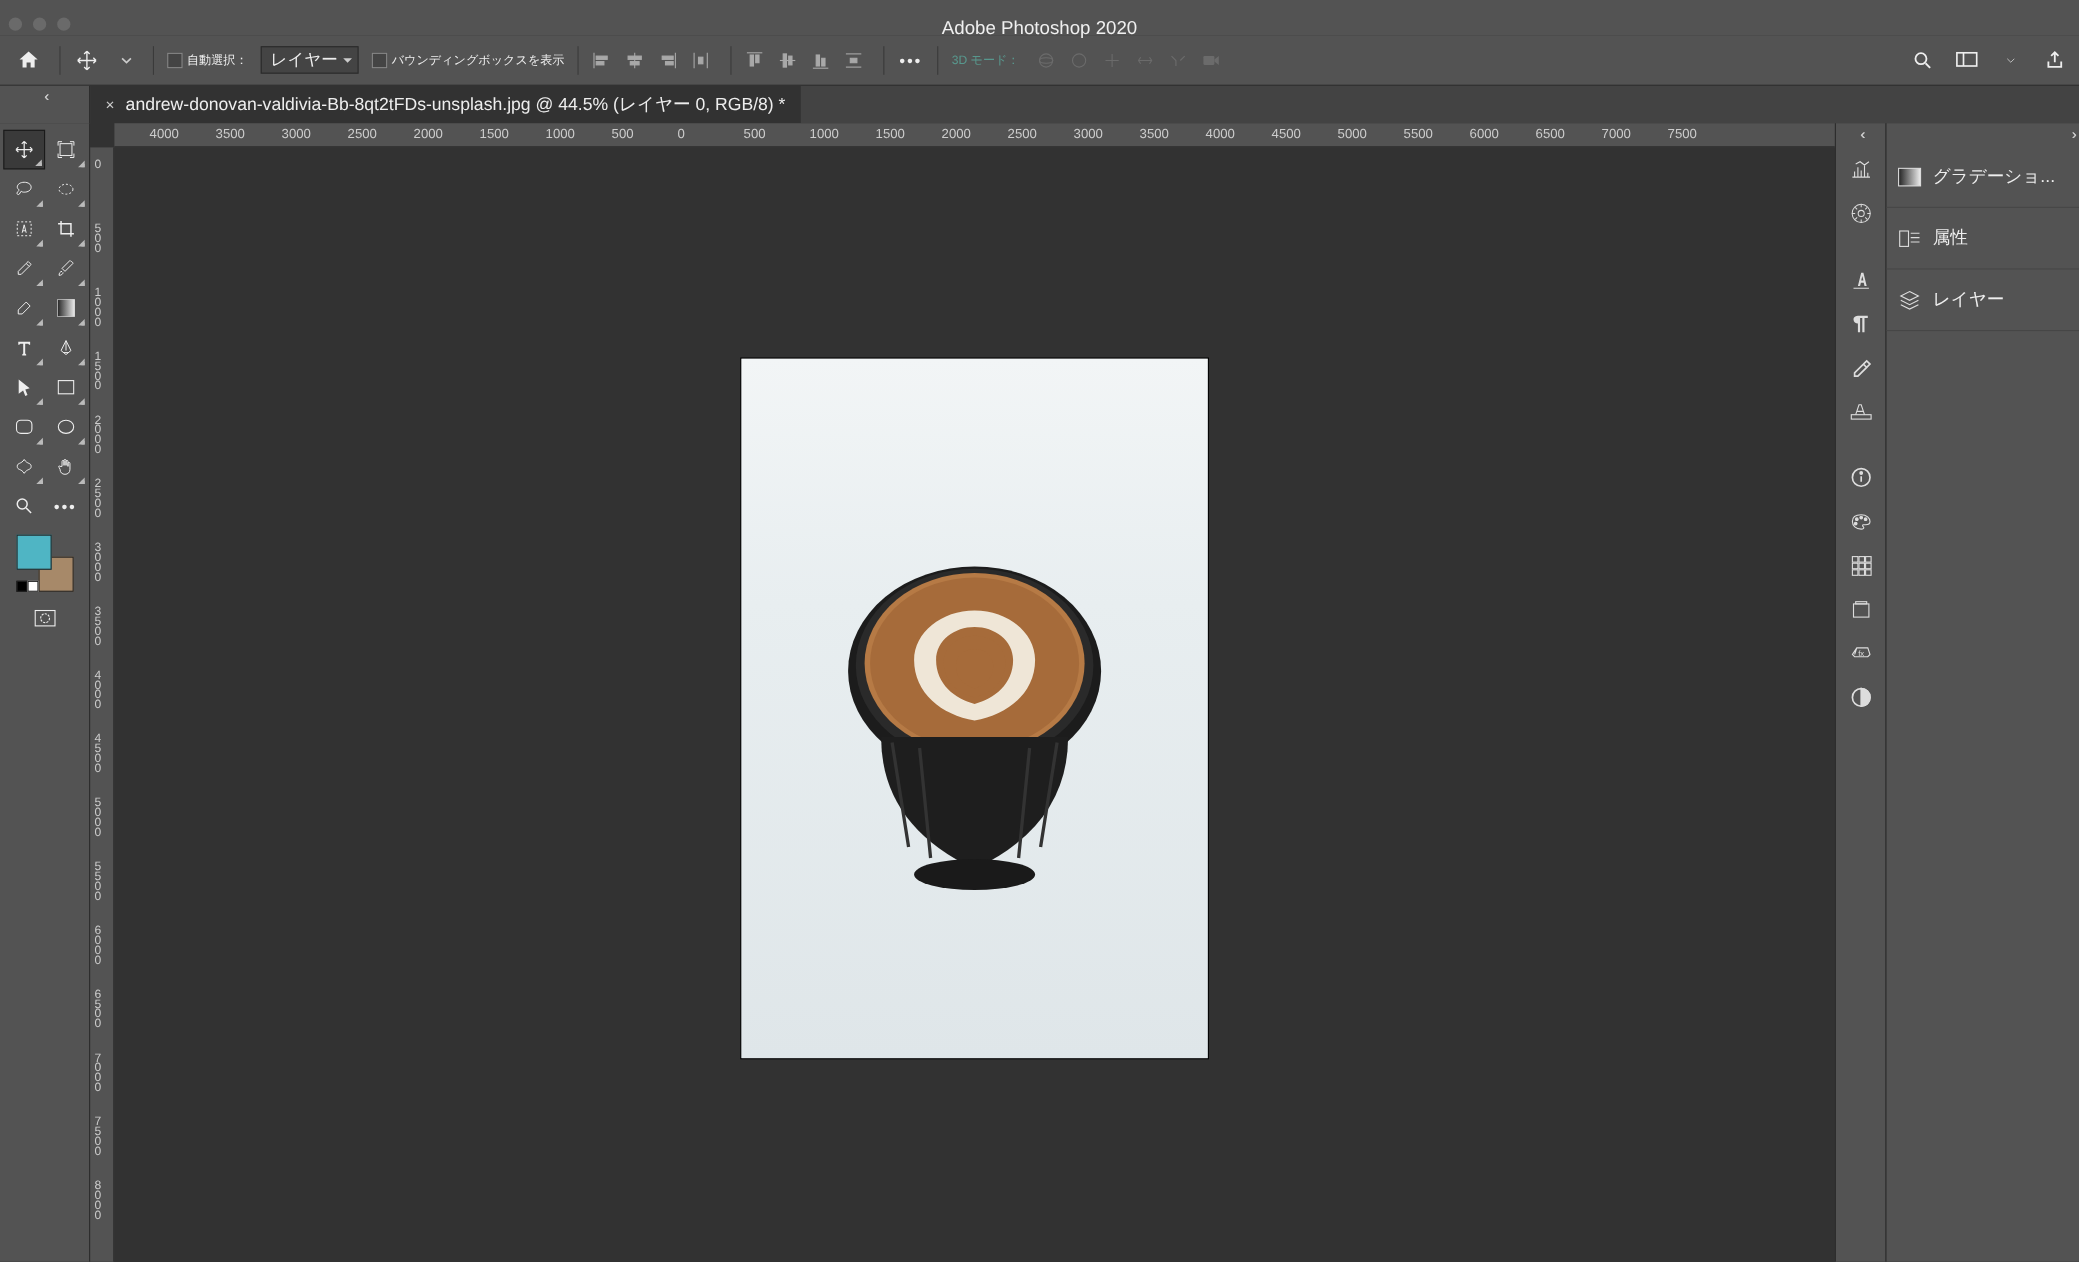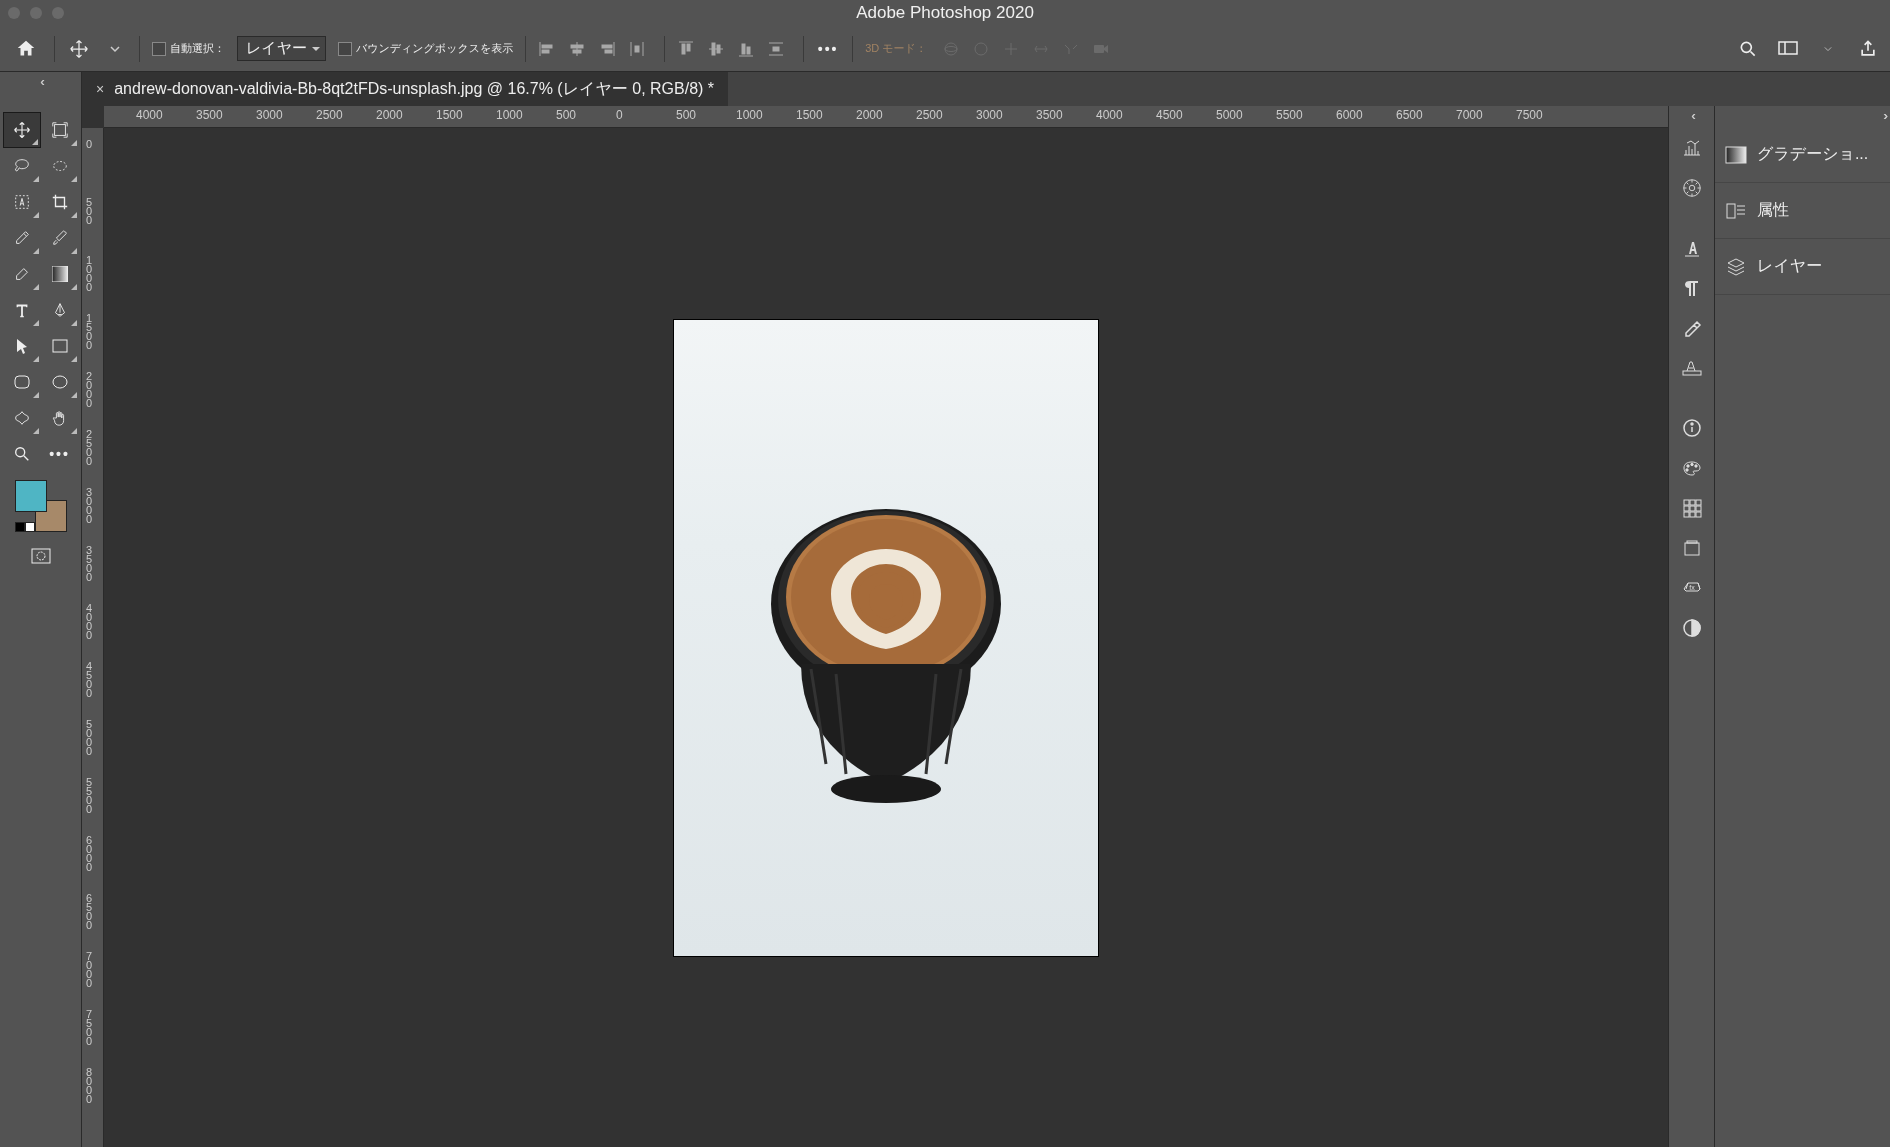--- a/index.html
+++ b/index.html
@@ -1,33 +1,33 @@
 <!DOCTYPE html>
 <html><head>
 <meta charset="utf-8">
 <style>
 * { margin: 0; padding: 0; box-sizing: border-box; font-family: -apple-system, "Helvetica Neue", Arial, sans-serif; }
 body { background: #323232; color: #ddd; width: 1890px; height: 1147px; overflow: hidden; font-size: 14px; }
 
-.titlebar { height: 26px; background: #535353; display: flex; align-items: center; padding: 4px 8px; position: relative; }
+.titlebar { height: 26px; background: #535353; display: flex; align-items: flex-start; padding: 16px 8px; position: relative; }
 .traffic { display: flex; gap: 10px; align-items: center; }
 .traffic span { width: 12px; height: 12px; border-radius: 50%; background: #6a6a6a; display: inline-block; }
 .title { position: absolute; left: 50%; transform: translateX(-50%); color: #f0f0f0; font-size: 17px; font-weight: 500; }
 
 .optbar { height: 46px; background: #535353; border-bottom: 1px solid #2a2a2a; display: flex; align-items: center; padding: 0 10px; gap: 12px; }
 .home-btn { width: 32px; height: 32px; display: flex; align-items: center; justify-content: center; border-radius: 4px; }
 .sep { width: 1px; height: 26px; background: #3a3a3a; }
 .opt-icon { width: 24px; height: 24px; display: flex; align-items: center; justify-content: center; }
 .chk { width: 14px; height: 14px; border: 1px solid #888; background: #444; display: inline-block; margin-right: 4px; vertical-align: middle; }
 .opt-text { color: #eee; font-size: 11px; display: inline-flex; align-items: center; }
 .dd { background: #444; border: 1px solid #2a2a2a; padding: 2px 18px 2px 8px; position: relative; color: #eee; font-size: 15px; }
 .dd:after { content: ""; position: absolute; right: 5px; top: 50%; border: 4px solid transparent; border-top-color: #ccc; transform: translateY(-2px); }
 .align-group { display: flex; gap: 6px; }
 .align-btn { width: 24px; height: 24px; display: flex; flex-direction: column; justify-content: center; gap: 2px; opacity: .55; }
-.dimmed { opacity: .45; color: #fdba74; }
+.dimmed { opacity: .45; color: #5eead4; }
 .right { margin-left: auto; display: flex; align-items: center; gap: 16px; }
 
 .docrow { height: 34px; background: #434343; display: flex; align-items: center; }
 .left-collapse { width: 82px; height: 100%; background: #535353; display: flex; justify-content: center; align-items: flex-start; padding-top: 2px; border-right: 1px solid #2a2a2a; }
 .dbl-chev { color: #ccc; font-size: 13px; letter-spacing: -4px; }
 .doc-tab { height: 100%; background: #323232; display: flex; align-items: center; padding: 0 14px; color: #eee; font-size: 16px; gap: 10px; }
 .doc-x { color: #ccc; font-size: 14px; }
 
 .mainwrap { display: flex; height: calc(100% - 26px - 46px - 34px); }
 
@@ -229,21 +229,21 @@
       </div>
   </div>
 </div>
 
 <div class="docrow">
   <div class="left-collapse">
     <span class="dbl-chev">‹‹</span>
   </div>
   <div class="doc-tab">
     <span class="doc-x">×</span>
-    <span>andrew-donovan-valdivia-Bb-8qt2tFDs-unsplash.jpg @ 16.7% (レイヤー 0, RGB/8) *</span>
+    <span>andrew-donovan-valdivia-Bb-8qt2tFDs-unsplash.jpg @ 44.5% (レイヤー 0, RGB/8) *</span>
   </div>
 </div>
 
 <div class="mainwrap">
 
   <div class="tools">
     <div class="toolgrid">
       <div class="tool active">
           <svg width="18" height="18" viewBox="0 0 24 24" stroke="#eee" fill="none" stroke-width="1.5">
             <path d="M12 2v20M2 12h20M12 2l-3 3M12 2l3 3M12 22l-3-3M12 22l3-3M2 12l3-3M2 12l3 3M22 12l-3-3M22 12l-3 3"></path>

